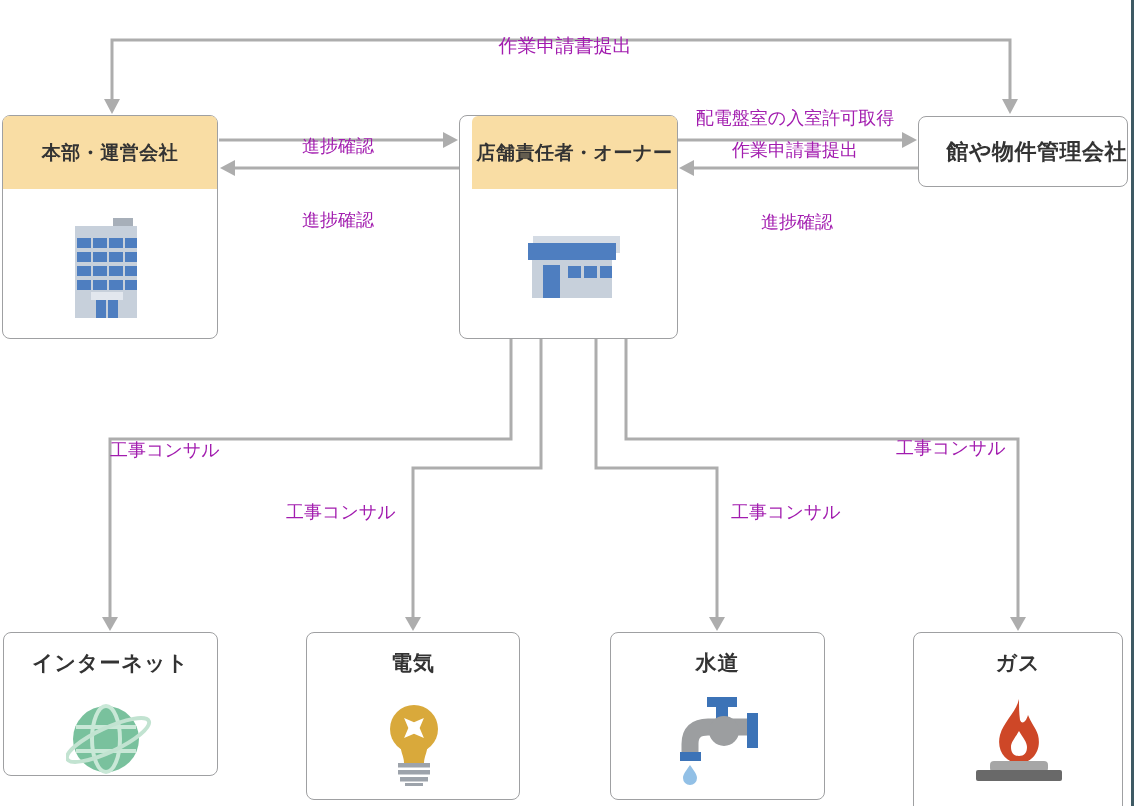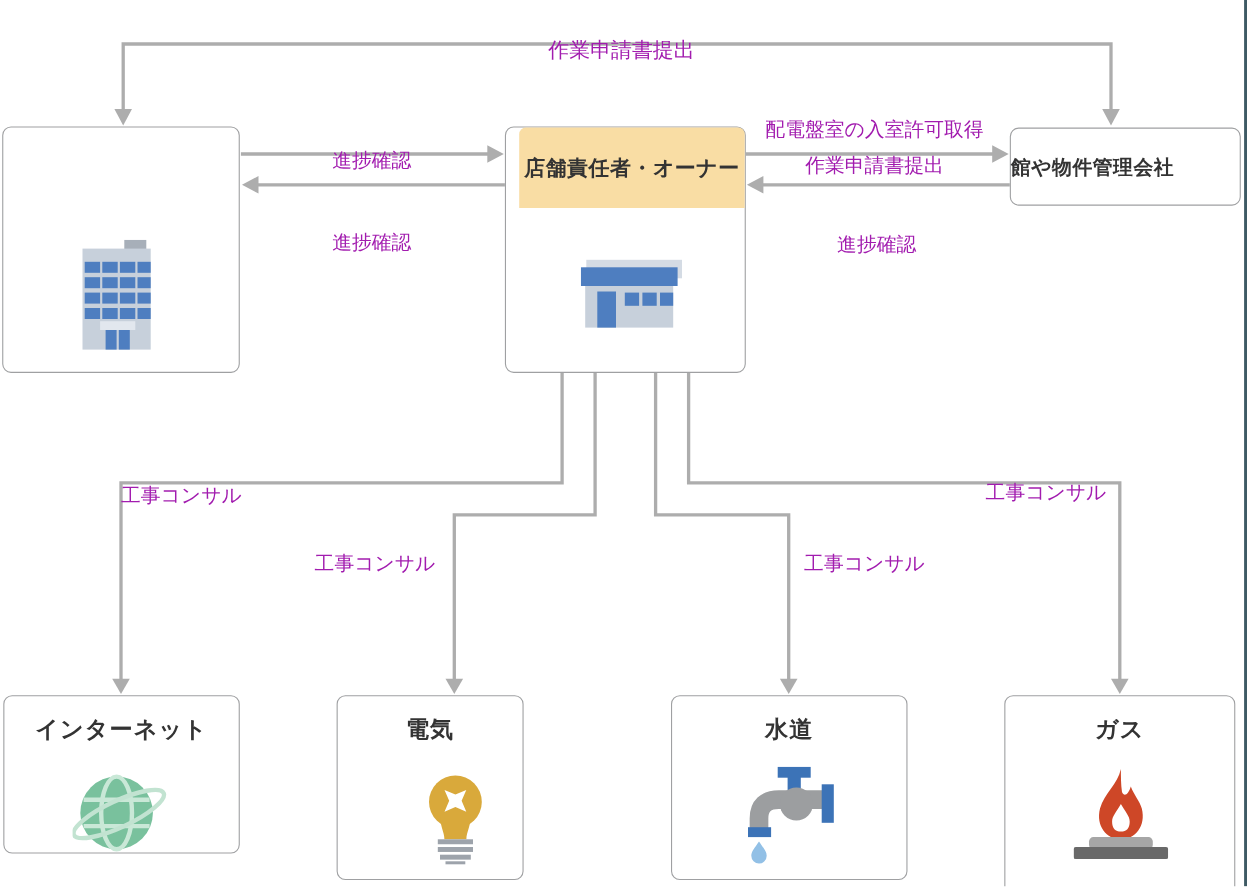--- a/index.html
+++ b/index.html
@@ -10,22 +10,22 @@
   svg.wires { position:absolute; left:0; top:0; pointer-events:none; }
   .node {
     position:absolute; background:#fff; border:1.5px solid #9FA0A2;
     border-radius:8px; box-sizing:border-box;
   }
   .node-header {
     height:73px; background:#F9DDA4; border-radius:6px 6px 0 0;
     display:flex; align-items:center; justify-content:center;
     font-size:19px; font-weight:700; letter-spacing:.5px; color:#333;
   }
-  .node-simple { display:flex; align-items:center; justify-content:flex-start;
-    font-size:18px; font-weight:700; letter-spacing:.5px; }
+  .node-simple { display:flex; align-items:center; justify-content:flex-end;
+    font-size:22px; font-weight:700; letter-spacing:.5px; }
   .bottom-title { text-align:center; padding-top:16px; font-size:21px;
     font-weight:700; letter-spacing:1px; }
   .icon { position:absolute; }
   .edge-label { position:absolute; font-size:18px; font-weight:400;
     white-space:nowrap; color:#a21caf;margin-top:30px; }
   .ctr { transform:translateX(-50%); }
   .edge-line { position:absolute; right:0; top:0; width:3px; height:806px;
     background:#3E5A64; }
 </style>
 </head>
@@ -64,20 +64,21 @@
   <div class="edge-label ctr" style="left:338px; top:178px;">進捗確認</div>
   <div class="edge-label ctr" style="left:795px; top:76px;">配電盤室の入室許可取得</div>
   <div class="edge-label ctr" style="left:795px; top:108px;">作業申請書提出</div>
   <div class="edge-label ctr" style="left:797px; top:180px;">進捗確認</div>
   <div class="edge-label" style="left:110px; top:408px;">工事コンサル</div>
   <div class="edge-label" style="left:286px; top:470px;">工事コンサル</div>
   <div class="edge-label" style="left:731px; top:470px;">工事コンサル</div>
   <div class="edge-label" style="left:896px; top:406px;">工事コンサル</div>
 
   <div class="node" style="left:2px; top:115px; width:216px; height:224px;">
+    <div class="node-header">本部・運営会社</div>
     <svg class="icon" style="left:70px; top:102px;" width="66" height="100" viewBox="0 0 66 100">
       <rect x="40" y="0" width="20" height="10" fill="#A7AFB9"></rect>
       <rect x="2" y="8" width="62" height="92" fill="#C7D0DB"></rect>
       <g fill="#4E7EC0">
         <rect x="4" y="20" width="14" height="10"></rect>
           <rect x="20" y="20" width="14" height="10"></rect>
         <rect x="36" y="20" width="14" height="10"></rect>
           <rect x="52" y="20" width="12" height="10"></rect>
         <rect x="4" y="34" width="14" height="10"></rect>
           <rect x="20" y="34" width="14" height="10"></rect>
@@ -121,21 +122,21 @@
       <circle cx="40" cy="37" r="33" fill="#79C19D"></circle>
       <g stroke="#C9E8D7" stroke-width="4" fill="none">
         <ellipse cx="40" cy="37" rx="14" ry="33"></ellipse>
         <line x1="10" y1="25" x2="70" y2="25"></line>
         <line x1="10" y1="49" x2="70" y2="49"></line>
       </g>
       <ellipse cx="42" cy="38" rx="45" ry="12" fill="none" stroke="#C2E3D1" stroke-width="4" transform="rotate(-25 42 38)"></ellipse>
     </svg>
   </div>
 
-  <div class="node" style="left:306px; top:632px; width:170px; height:168px;">
+  <div class="node" style="left:306px; top:632px; width:214px; height:168px;">
     <div class="bottom-title">電気</div>
     <svg class="icon" style="left:82px; top:71px;" width="50" height="82" viewBox="0 0 50 82">
       <circle cx="25" cy="25" r="24" fill="#D9A93B"></circle>
       <path d="M11,36 C11,48 15,52 15,59 L35,59 C35,52 39,48 39,36 Z" fill="#D9A93B"></path>
       <polygon points="25,10 29,20 39,24 29,28 25,38 21,28 11,24 21,20" fill="#FFFFFF" transform="rotate(45 25 24)"></polygon>
       <g fill="#9DA3AB">
         <rect x="9" y="59" width="32" height="4.5"></rect>
         <rect x="9" y="66" width="32" height="4.5"></rect>
         <rect x="11" y="73" width="28" height="4.5"></rect>
         <rect x="16" y="79" width="18" height="3"></rect>

